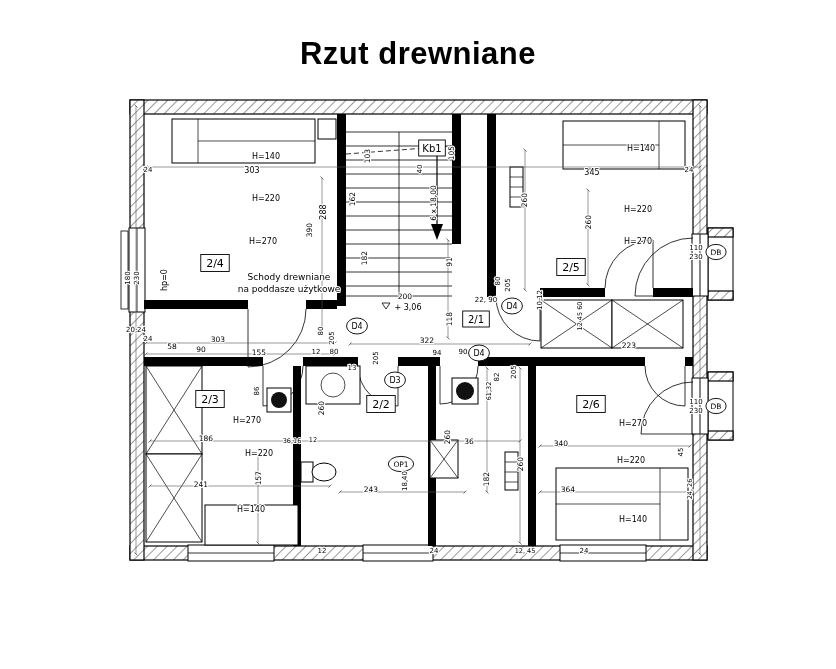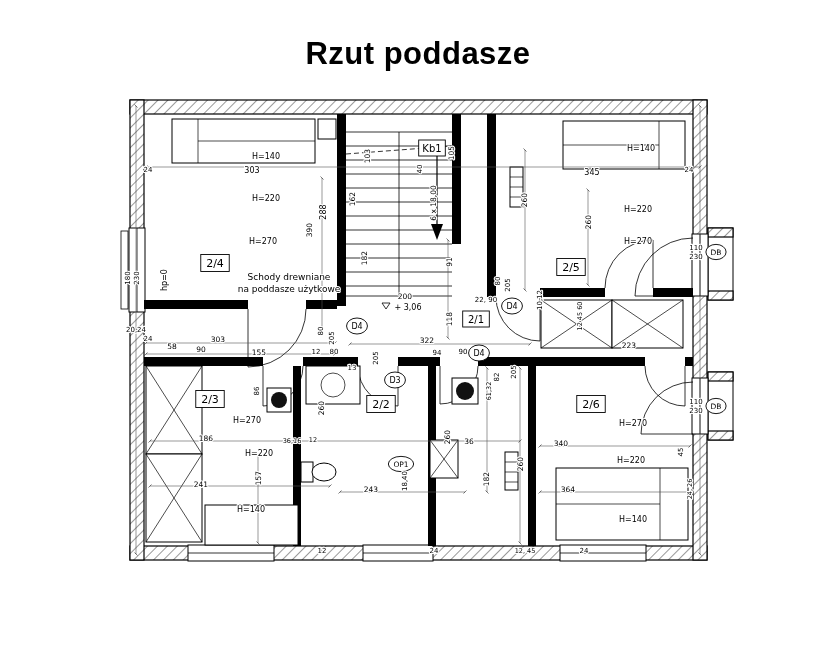--- a/index.html
+++ b/index.html
@@ -16,21 +16,21 @@
   .furnl{stroke:#000;stroke-width:0.7;fill:none;}
   .dim{stroke:#555;stroke-width:0.6;fill:none;}
   .arc{stroke:#000;stroke-width:0.8;fill:none;}
   #labels text{font-family:"DejaVu Sans",sans-serif;fill:#000;
     paint-order:stroke;stroke:#fff;stroke-width:2.2px;stroke-linejoin:round;}
 </style>
 </head>
 <body>
 
 <div class="page">
-  <h1>Rzut poddasze</h1>
+  <h1>Rzut drewniane</h1>
 
   <svg class="plan" width="836" height="669" viewBox="0 0 836 669">
     <defs>
       <pattern id="hatch" patternUnits="userSpaceOnUse" width="7" height="7" patternTransform="rotate(45)">
         <rect width="7" height="7" fill="#fff"></rect>
         <line x1="0" y1="0" x2="0" y2="7" stroke="#444" stroke-width="1.1"></line>
       </pattern>
       <marker id="tk" markerWidth="7" markerHeight="7" refX="3.5" refY="3.5" orient="auto">
         <line x1="1" y1="6" x2="6" y2="1" stroke="#222" stroke-width="1"></line>
       </marker>

